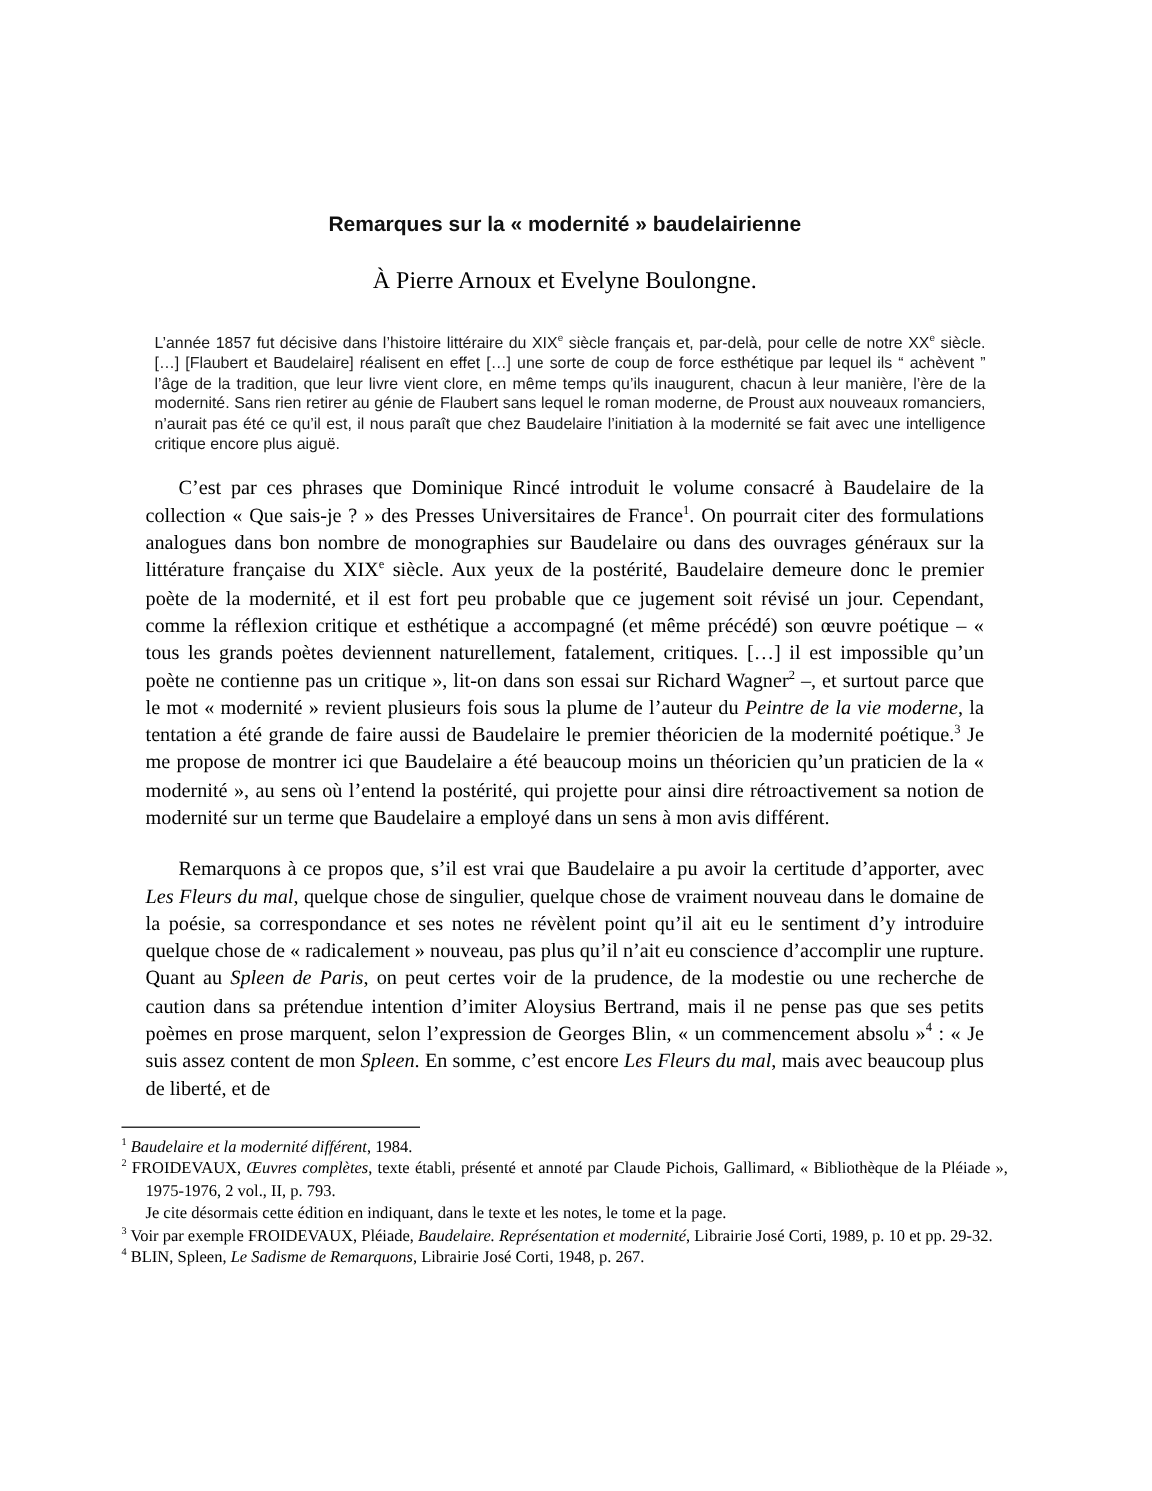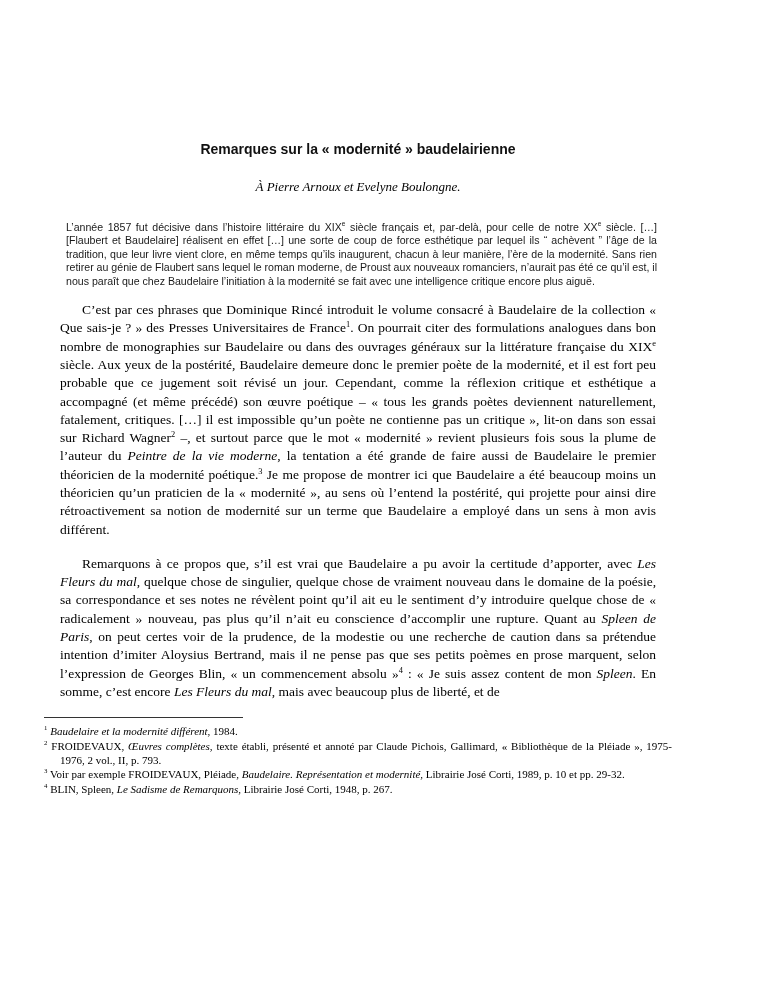--- a/index.html
+++ b/index.html
@@ -8,36 +8,35 @@
     background: #ffffff;
   }
   .page {
     position: relative;
     width: 768px;
     height: 994px;
     margin: 0;
     background: #ffffff;
     color: #000000;
     box-sizing: border-box;
-    padding: 141px 96px 0 44px;
+    padding: 141px 96px 0 81px;
     overflow: hidden;
   }
   .title {
     font-family: "Liberation Sans", sans-serif;
     font-weight: bold;
     font-size: 14px;
     line-height: 17px;
     text-align: center;
     margin: 0;
     color: #111111;
   }
   .dedication {
     font-family: "Liberation Serif", serif;
-    font-style: italic;
-    font-size: 13px;
+    font-size: 16px;
     text-align: center;
     margin: 21px 0 0 0;
   }
   .epigraph {
     font-family: "Liberation Sans", sans-serif;
     font-size: 10.6px;
     line-height: 13.4px;
     text-align: justify;
     margin: 26px 15px 0 22px;
     color: #1a1a1a;
@@ -95,17 +94,18 @@
 
   <p class="body-para first"><span>C’est par ces phrases que Dominique Rincé introduit le volume consacré à Baudelaire de la collection « Que sais-je ? » des Presses Universitaires de France</span><sup>1</sup><span>. On pourrait citer des formulations analogues dans bon nombre de monographies sur Baudelaire ou dans des ouvrages généraux sur la littérature française du XIX</span><sup>e</sup><span> siècle. Aux yeux de la postérité, Baudelaire demeure donc le premier poète de la modernité, et il est fort peu probable que ce jugement soit révisé un jour. Cependant, comme la réflexion critique et esthétique a accompagné (et même précédé) son œuvre poétique – « tous les grands poètes deviennent naturellement, fatalement, critiques. […] il est impossible qu’un poète ne contienne pas un critique », lit-on dans son essai sur Richard Wagner</span><sup>2</sup><span> –, et surtout parce que le mot « modernité » revient plusieurs fois sous la plume de l’auteur du </span><i>Peintre de la vie moderne</i><span>, la tentation a été grande de faire aussi de Baudelaire le premier théoricien de la modernité poétique.</span><sup>3</sup><span> Je me propose de montrer ici que Baudelaire a été beaucoup moins un théoricien qu’un praticien de la « modernité », au sens où l’entend la postérité, qui projette pour ainsi dire rétroactivement sa notion de modernité sur un terme que Baudelaire a employé dans un sens à mon avis différent.</span></p>
 
   <p class="body-para"><span>Remarquons à ce propos que, s’il est vrai que Baudelaire a pu avoir la certitude d’apporter, avec </span><i>Les Fleurs du mal</i><span>, quelque chose de singulier, quelque chose de vraiment nouveau dans le domaine de la poésie, sa correspondance et ses notes ne révèlent point qu’il ait eu le sentiment d’y introduire quelque chose de « radicalement » nouveau, pas plus qu’il n’ait eu conscience d’accomplir une rupture. Quant au </span><i>Spleen de Paris</i><span>, on peut certes voir de la prudence, de la modestie ou une recherche de caution dans sa prétendue intention d’imiter Aloysius Bertrand, mais il ne pense pas que ses petits poèmes en prose marquent, selon l’expression de Georges Blin, « un commencement absolu »</span><sup>4</sup><span> : « Je suis assez content de mon </span><i>Spleen</i><span>. En somme, c’est encore </span><i>Les Fleurs du mal</i><span>, mais avec beaucoup plus de liberté, et de</span></p>
 
   <hr class="footnote-rule">
 
   <div class="footnotes">
     <p class="footnote"><sup>1</sup><span> </span><i>Baudelaire et la modernité différent</i><span>, 1984.</span></p>
     <p class="footnote"><sup>2</sup><span> FROIDEVAUX, </span><i>Œuvres complètes</i><span>, texte établi, présenté et annoté par Claude Pichois, Gallimard, « Bibliothèque de la Pléiade », 1975-1976, 2 vol., II, p. 793.</span></p>
+    <p class="footnote continuation"><span>Je cite désormais cette édition en indiquant, dans le texte et les notes, le tome et la page.</span></p>
     <p class="footnote"><sup>3</sup><span> Voir par exemple FROIDEVAUX, Pléiade, </span><i>Baudelaire. Représentation et modernité</i><span>, Librairie José Corti, 1989, p. 10 et pp. 29-32.</span></p>
     <p class="footnote"><sup>4</sup><span> BLIN, Spleen, </span><i>Le Sadisme de Remarquons</i><span>, Librairie José Corti, 1948, p. 267.</span></p>
   </div>
 
 </div>
 
 </body></html>

